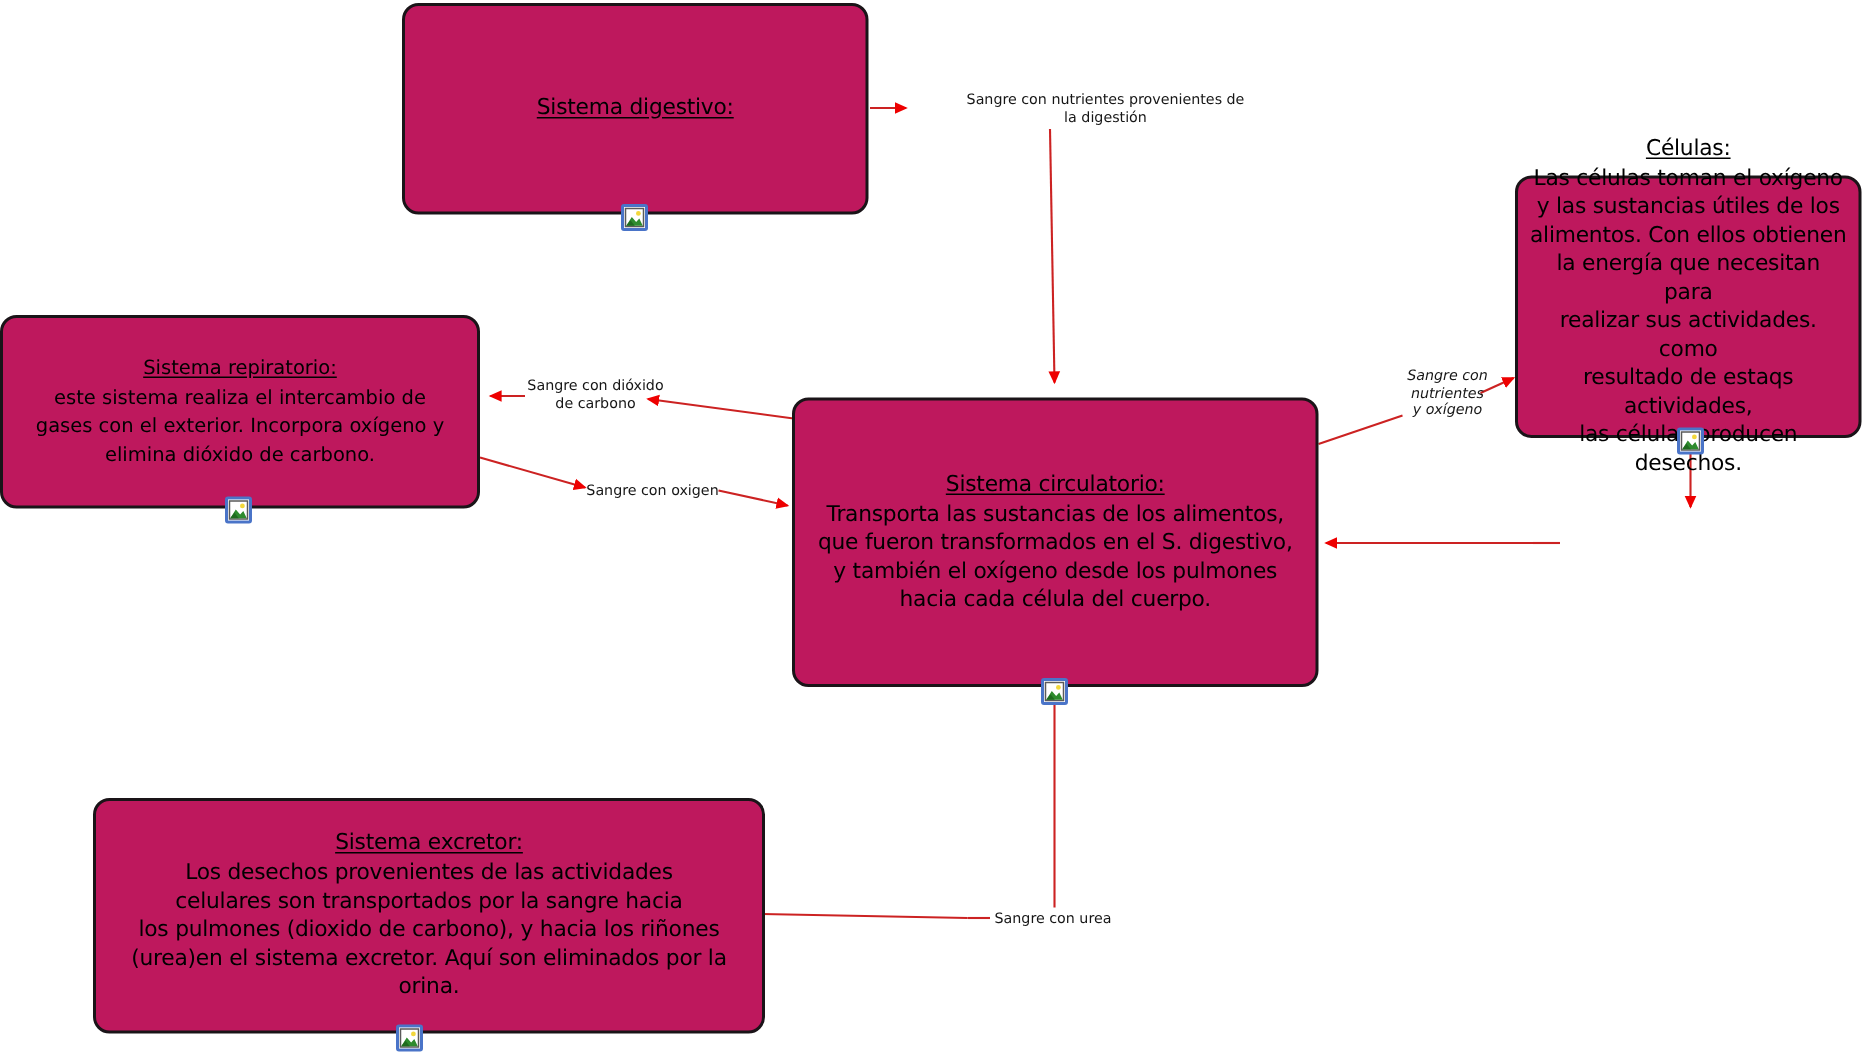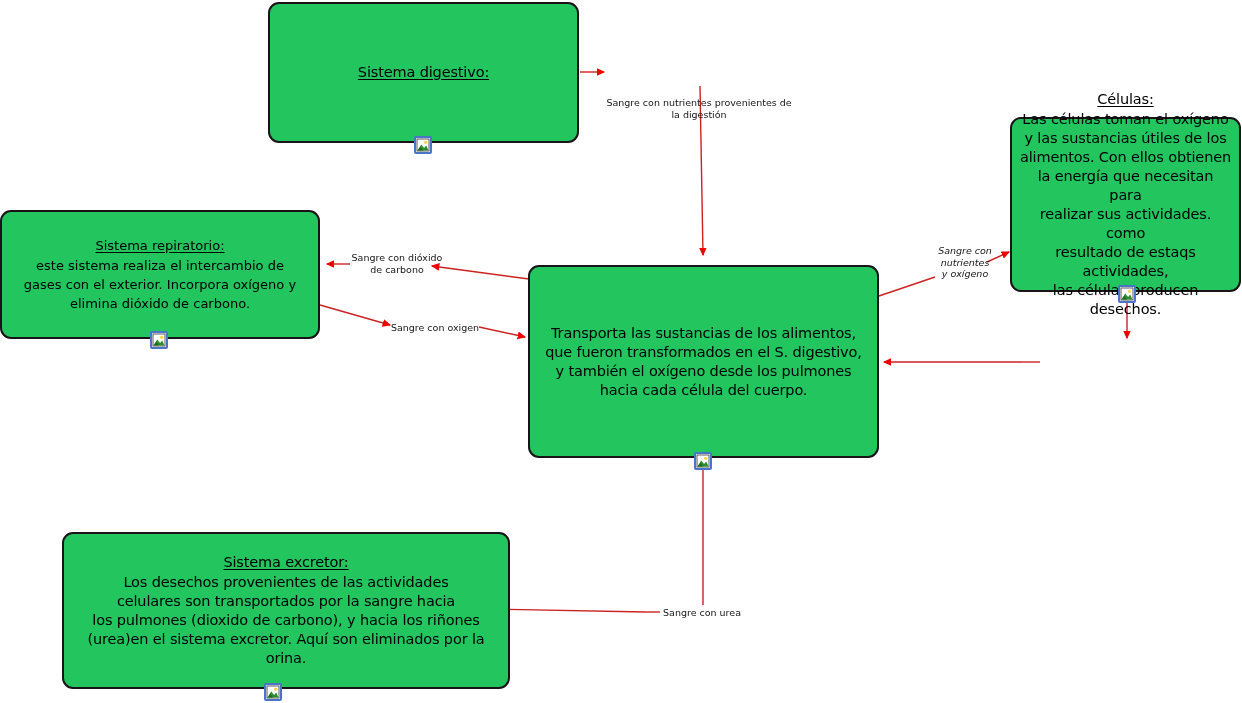--- a/index.html
+++ b/index.html
@@ -23,21 +23,21 @@
   svg#edges {
     position: absolute;
     left: 0; top: 0;
     width: 1242px;
     height: 703px;
     pointer-events: none;
   }
   .node {
     position: absolute;
     box-sizing: border-box;
-    background: #22c55e;
+    background: #be185d;
     border: 2px solid #1a1418;
     border-radius: 11px;
     color: #000000;
     text-align: center;
     display: flex;
     align-items: center;
     justify-content: center;
     z-index: 3;
   }
   .node-inner {
@@ -167,20 +167,21 @@
       <rect x="0" y="0" width="14" height="14" fill="#ffffff"></rect>
       <rect x="1" y="1" width="12" height="12" fill="#ffffff" stroke="#5a5a5a" stroke-width="1"></rect>
       <circle cx="9.6" cy="4.3" r="1.6" fill="#f2d73c"></circle>
       <path d="M1.5,12.5 L5.2,6.6 L8.1,10 L10.2,7.6 L12.5,12.5 Z" fill="#2e8b2e"></path>
       <path d="M1.5,12.5 L4.3,8.9 L7.2,12.5 Z" fill="#1f6b1f"></path>
     </svg>
   </div>
 
   <div class="node comic" style="left:528px; top:265px; width:351px; height:193px;">
     <div class="node-inner">
+      <span class="node-title">Sistema circulatorio:</span>
       <span class="node-body">Transporta las sustancias de los alimentos,
 que fueron transformados en el S. digestivo,
 y también el oxígeno desde los pulmones
 hacia cada célula del cuerpo.</span>
     </div>
   </div>
   <div class="node-badge" style="left:694px; top:452px;">
     <svg viewBox="0 0 14 14" aria-hidden="true">
       <rect x="0" y="0" width="14" height="14" fill="#ffffff"></rect>
       <rect x="1" y="1" width="12" height="12" fill="#ffffff" stroke="#5a5a5a" stroke-width="1"></rect>
@@ -224,21 +225,21 @@
   <div class="node-badge" style="left:264px; top:683px;">
     <svg viewBox="0 0 14 14" aria-hidden="true">
       <rect x="0" y="0" width="14" height="14" fill="#ffffff"></rect>
       <rect x="1" y="1" width="12" height="12" fill="#ffffff" stroke="#5a5a5a" stroke-width="1"></rect>
       <circle cx="9.6" cy="4.3" r="1.6" fill="#f2d73c"></circle>
       <path d="M1.5,12.5 L5.2,6.6 L8.1,10 L10.2,7.6 L12.5,12.5 Z" fill="#2e8b2e"></path>
       <path d="M1.5,12.5 L4.3,8.9 L7.2,12.5 Z" fill="#1f6b1f"></path>
     </svg>
   </div>
 
-  <div class="edge-label" style="left:604px; top:61px; width:190px;margin-top:36px;">Sangre con nutrientes provenientes de
+  <div class="edge-label" style="left:642px; top:61px; width:190px;">Sangre con nutrientes provenientes de
 la digestión</div>
 
   <div class="edge-label" style="left:345px; top:252px; width:104px;">Sangre con dióxido
 de carbono</div>
 
   <div class="edge-label" style="left:387px; top:322px; width:96px;">Sangre con oxigen</div>
 
   <div class="edge-label" style="left:934px; top:245px; width:62px;font-style:italic;">Sangre con
 nutrientes
 y oxígeno</div>

